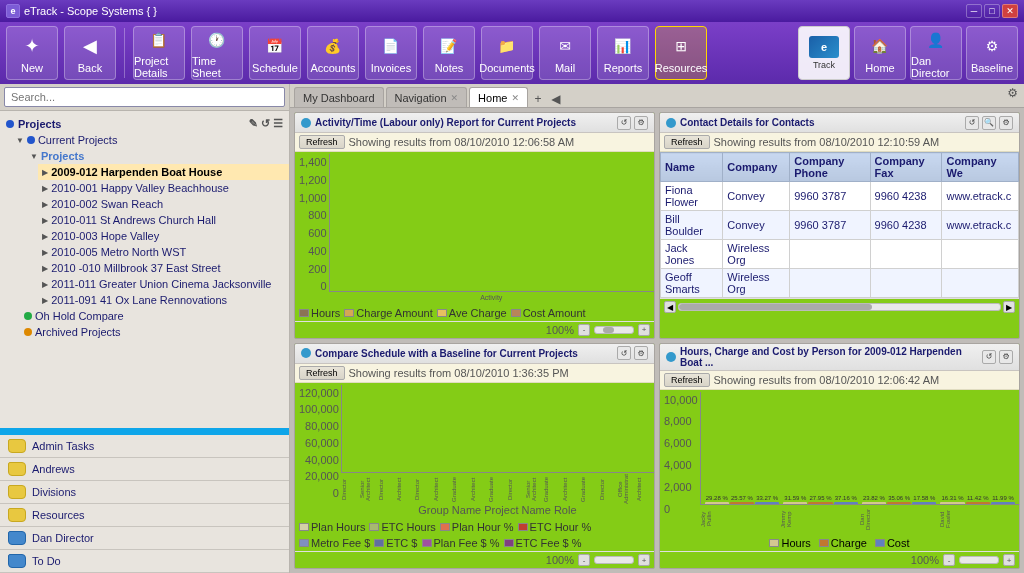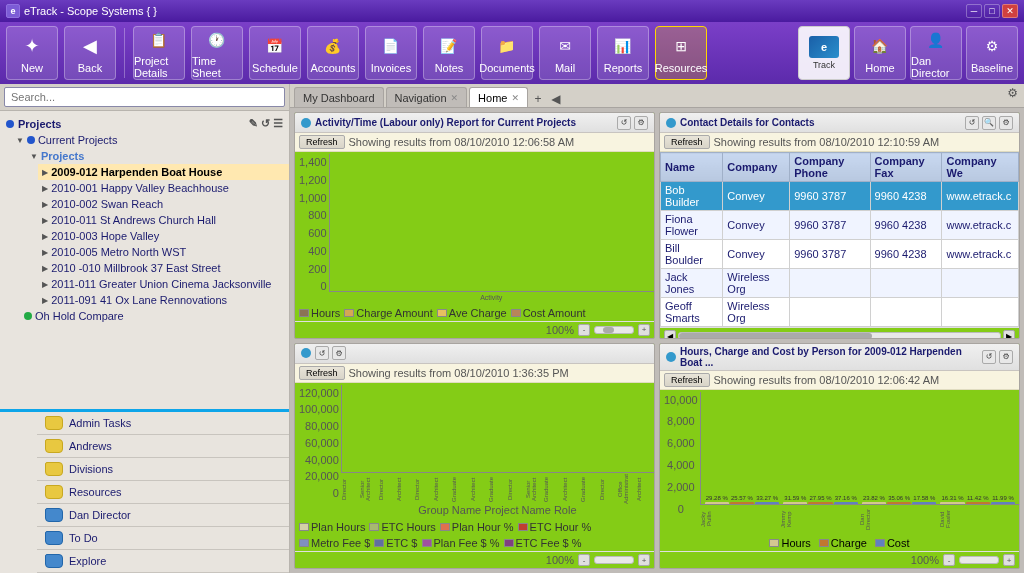--- a/index.html
+++ b/index.html
@@ -112,22 +112,21 @@
     }
     .tree-item.highlighted { background: #ffe8b0; }
     .tree-bullet { width: 8px; height: 8px; border-radius: 50%; display: inline-block; flex-shrink: 0; }
     .tree-bullet.blue { background: #2255cc; }
     .tree-bullet.green { background: #22aa44; }
     .tree-bullet.orange { background: #dd8800; }
     .tree-arrow { color: #555; font-size: 8px; }
 
     
     .bottom-nav {
-      border-top: 3px solid #0ea5e9;
-      padding-left: 37px;
+      border-top: 7px solid #0ea5e9;
     }
     .nav-item {
       display: flex;
       align-items: center;
       padding: 4px 8px;
       cursor: pointer;
       gap: 6px;
       color: #1a1a6e;
       border-bottom: 1px solid #c8c4be;
     }
@@ -464,20 +463,24 @@
             <div class="tree-item">
               <span class="tree-arrow">▶</span>
               <span>2011-091 41 Ox Lane Rennovations</span>
             </div>
           </div>
         </div>
         <div class="tree-item" style="padding-left:12px">
           <span class="tree-bullet green"></span>
           <span>Oh Hold Compare</span>
         </div>
+        <div class="tree-item" style="padding-left:12px">
+          <span class="tree-bullet orange"></span>
+          <span>Archived Projects</span>
+        </div>
       </div>
     </div>
     <div class="bottom-nav">
       <div class="nav-item">
         <span class="nav-folder yellow"></span>
         <span>Admin Tasks</span>
       </div>
       <div class="nav-item">
         <span class="nav-folder yellow"></span>
         <span>Andrews</span>
@@ -490,24 +493,20 @@
         <span class="nav-folder yellow"></span>
         <span>Resources</span>
       </div>
       <div class="nav-item">
         <span class="nav-folder blue"></span>
         <span>Dan Director</span>
       </div>
       <div class="nav-item">
         <span class="nav-folder blue"></span>
         <span>To Do</span>
-      </div>
-      <div class="nav-item">
-        <span class="nav-folder blue"></span>
-        <span>Explore</span>
       </div>
     </div>
   </div>
 
   <div class="content-panel">
 
     <div class="tab-bar-wrapper" style="position:relative">
       <div class="tab-bar">
         <div class="tab">
           <span>My Dashboard</span>
@@ -727,27 +726,20 @@
             <thead>
               <tr>
                 <th>Name</th>
                 <th>Company</th>
                 <th>Company Phone</th>
                 <th>Company Fax</th>
                 <th>Company We</th>
               </tr>
             </thead>
             <tbody id="contact-tbody">
-                <tr class="selected">
-                  <td>Bob Builder</td>
-                  <td>Convey</td>
-                  <td>9960 3787</td>
-                  <td>9960 4238</td>
-                  <td>www.etrack.c</td>
-                </tr>
                 <tr>
                   <td>Fiona Flower</td>
                   <td>Convey</td>
                   <td>9960 3787</td>
                   <td>9960 4238</td>
                   <td>www.etrack.c</td>
                 </tr>
                 <tr>
                   <td>Bill Boulder</td>
                   <td>Convey</td>
@@ -777,20 +769,21 @@
               <div style="position:absolute;height:100%;width:60%;background:#aaa;border-radius:3px;left:0%"></div>
             </div>
             <div class="scroll-btn">▶</div>
           </div>
         </div>
       </div>
 
       <div class="widget">
         <div class="widget-header">
           <div class="widget-dot"></div>
+          <span class="widget-title">Compare Schedule with a Baseline for Current Projects</span>
           <div class="widget-controls">
             <div class="widget-btn">↺</div>
             <div class="widget-btn">⚙</div>
           </div>
         </div>
         <div class="widget-refresh-bar">
           <button class="refresh-btn">Refresh</button>
           <span>Showing results from 08/10/2010 1:36:35 PM</span>
         </div>
         <div class="widget-body">
@@ -1052,21 +1045,21 @@
             <div class="widget-btn">↺</div>
             <div class="widget-btn">⚙</div>
           </div>
         </div>
         <div class="widget-refresh-bar">
           <button class="refresh-btn">Refresh</button>
           <span>Showing results from 08/10/2010 12:06:42 AM</span>
         </div>
         <div class="widget-body">
           <div style="display:flex;flex:1;overflow:hidden;padding:2px 0">
-            <div style="display:flex;flex-direction:column;justify-content:space-between;font-size:7px;color:#555;text-align:center;padding:2px 2px 18px 4px;min-width:32px">
+            <div style="display:flex;flex-direction:column;justify-content:space-between;font-size:7px;color:#555;text-align:left;padding:2px 2px 18px 4px;min-width:32px">
               <span>10,000</span>
               <span>8,000</span>
               <span>6,000</span>
               <span>4,000</span>
               <span>2,000</span>
               <span>0</span>
             </div>
             <div style="flex:1;display:flex;flex-direction:column;overflow:hidden">
               <div id="hours-plot" style="flex:1;border-left:1px solid #888;border-bottom:1px solid #888;display:flex;align-items:flex-end;gap:4px;padding:2px 4px 0 4px;overflow:hidden">
               <div style="display: flex; align-items: flex-end; gap: 1px; flex: 1 1 0%; position: relative;">

